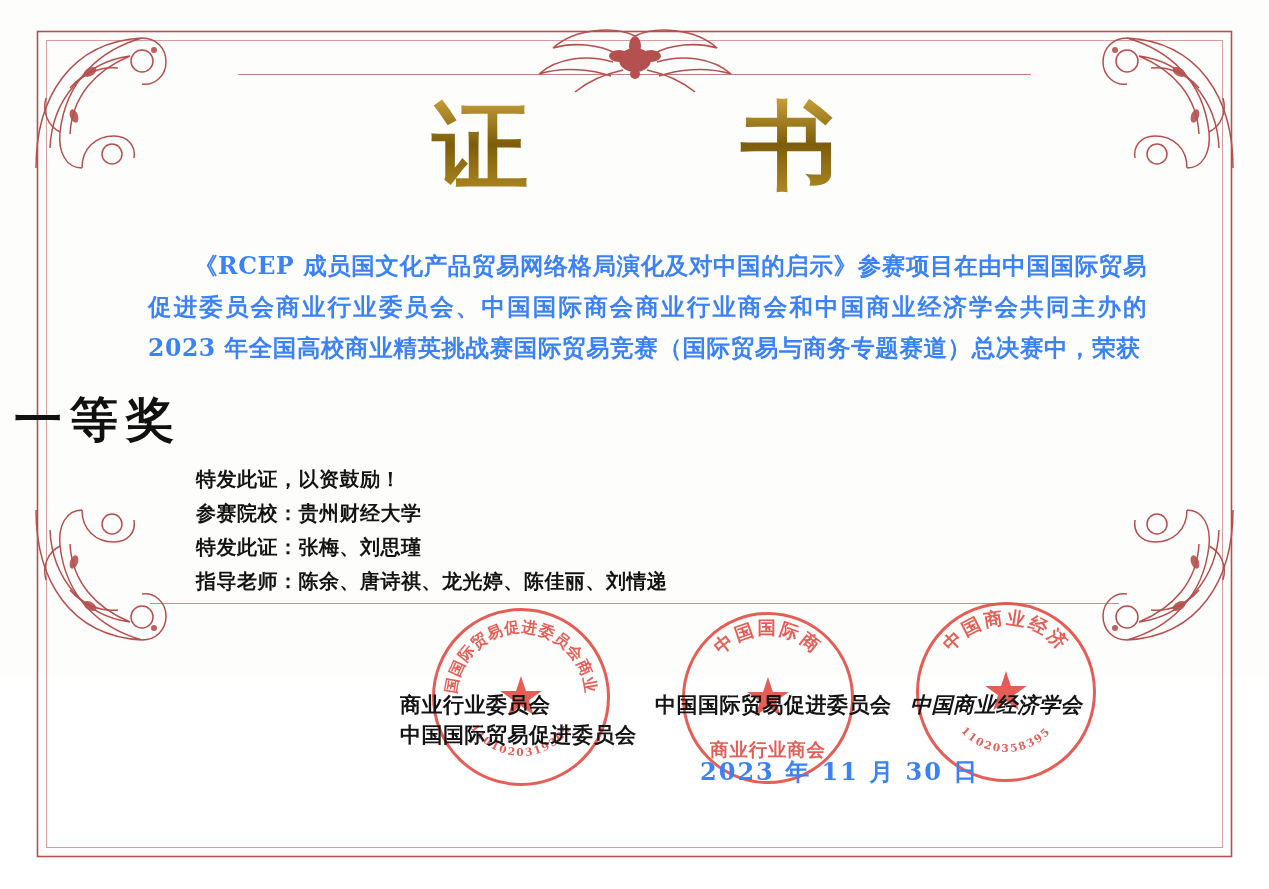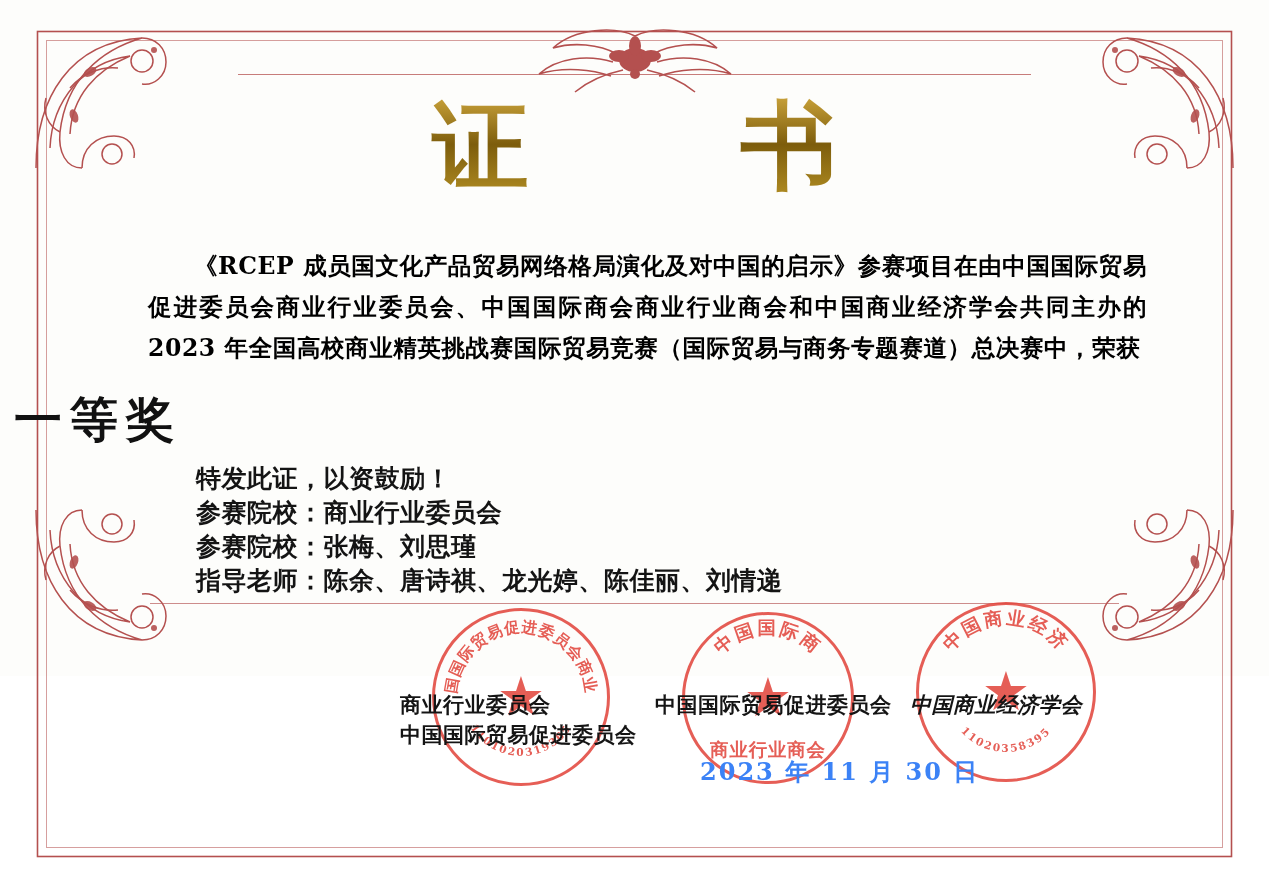--- a/index.html
+++ b/index.html
@@ -98,21 +98,21 @@
   
   .body-text {
     position: absolute;
     left: 148px;
     right: 122px;
     top: 246px;
     font-family: "DejaVu Serif", "Liberation Serif", serif;
     font-size: 23.5px;
     font-weight: 700;
     line-height: 41px;
-    color: #000000;
+    color: #3b82f6;
     text-align: justify;
     text-justify: inter-ideograph;
     letter-spacing: .6px;
   }
   .body-text .indent { display: inline-block; width: 46px; }
 
   
   .award {
     position: absolute;
     top: 388px;
@@ -125,21 +125,21 @@
     color: #111;
     padding-left: 14px;
   }
 
   
   .details {
     position: absolute;
     left: 196px;
     top: 462px;
     font-family: "DejaVu Serif", "Liberation Serif", serif;
-    font-size: 25px;
+    font-size: 20px;
     font-weight: 700;
     line-height: 34px;
     color: #141414;
     letter-spacing: .5px;
   }
   .details div { white-space: nowrap; }
 
   
   .sign-row {
     position: absolute;
@@ -322,22 +322,22 @@
   <div class="title">证　书</div>
 
   <div class="body-text">
     <span class="indent"></span><span>《RCEP 成员国文化产品贸易网络格局演化及对中国的启示》参赛项目在由中国国际贸易促进委员会商业行业委员会、中国国际商会商业行业商会和中国商业经济学会共同主办的 2023 年全国高校商业精英挑战赛国际贸易竞赛（国际贸易与商务专题赛道）总决赛中，荣获</span>
   </div>
 
   <div class="award">一等奖</div>
 
   <div class="details">
     <div>特发此证，以资鼓励！</div>
-    <div>参赛院校：商业行业委员会</div>
-    <div>参赛院校：张梅、刘思瑾</div>
+    <div>参赛院校：贵州财经大学</div>
+    <div>特发此证：张梅、刘思瑾</div>
     <div>指导老师：陈余、唐诗祺、龙光婷、陈佳丽、刘情递</div>
   </div>
 
   <div class="seal seal-1">
     <div class="seal-arc">
       <svg viewBox="0 0 178 178" xmlns="http://www.w3.org/2000/svg">
         <defs>
           <path id="arcTop1" d="M 22 89 A 67 67 0 0 1 156 89"></path>
           <path id="arcBot1" d="M 28 89 A 61 61 0 0 0 150 89"></path>
         </defs>

